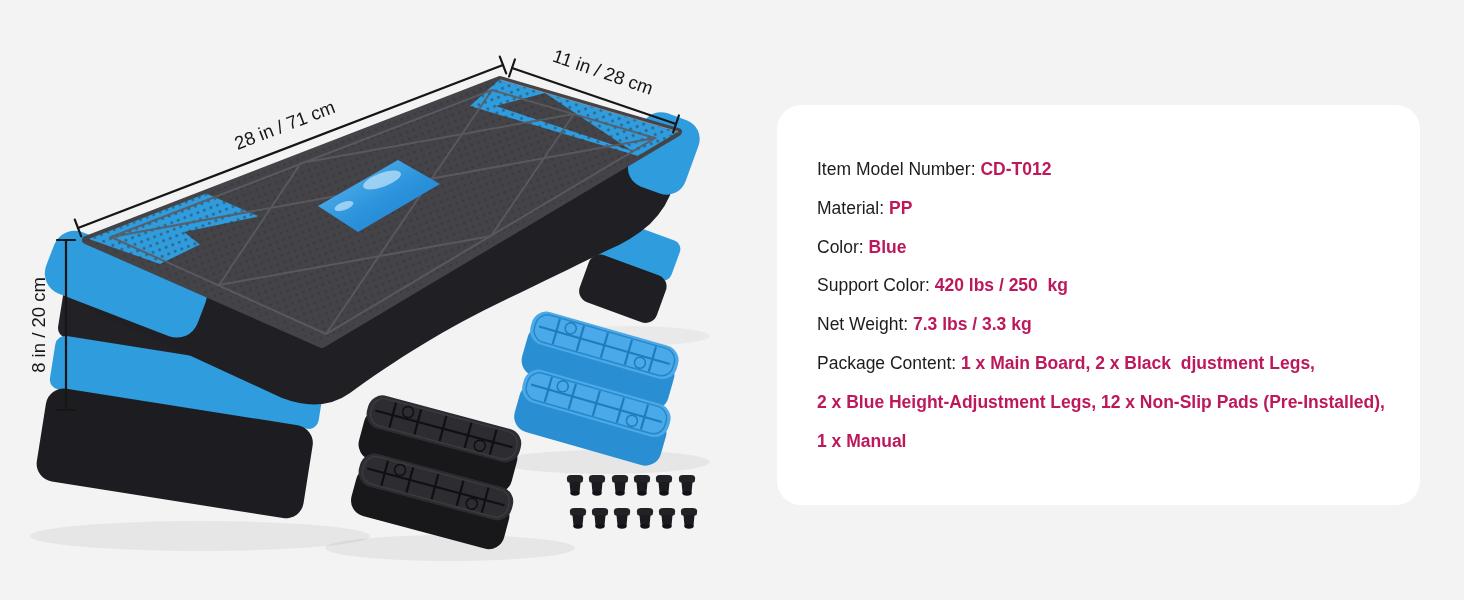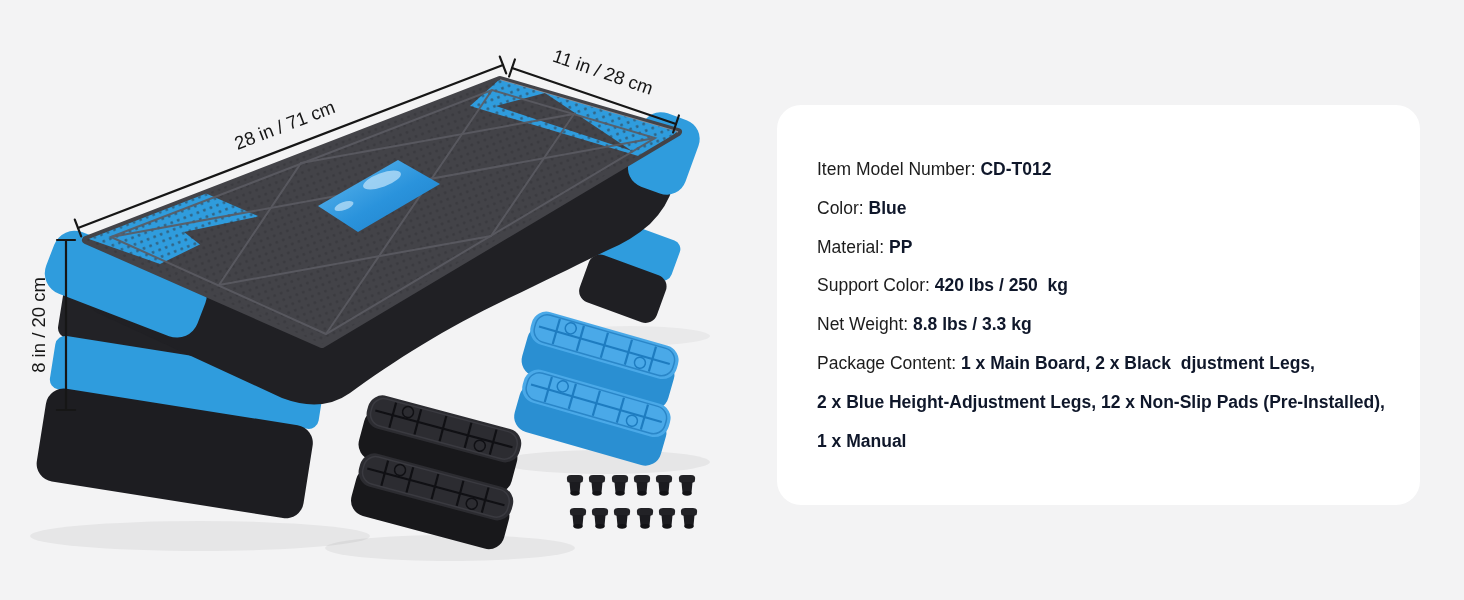--- a/index.html
+++ b/index.html
@@ -17,21 +17,21 @@
   .card{
     position:absolute;left:777px;top:105px;
     width:643px;height:400px;
     background:#ffffff;border-radius:24px;
     box-sizing:border-box;
     padding:45px 18px 0 40px;
     font-size:17.5px;color:#1c1c1c;
   }
   .row{line-height:38.8px;white-space:nowrap;}
   .row .lbl{white-space:pre;}
-  .row .val{color:#0f172a;font-weight:bold;white-space:pre;}
+  .row .val{color:#be185d;font-weight:bold;white-space:pre;}
   svg text.dim{
     font-family:"Liberation Sans", sans-serif;
     font-size:18.5px;font-weight:500;fill:#161616;
   }
 </style>
 </head>
 <body>
 
 <div class="stage">
 
@@ -217,22 +217,22 @@
         <line x1="57" y1="410" x2="75" y2="410"></line>
       </g>
     </g>
     <text class="dim" transform="translate(287,131) rotate(-21)" text-anchor="middle">28 in / 71 cm</text>
     <text class="dim" transform="translate(601,78) rotate(19)" text-anchor="middle">11 in / 28 cm</text>
     <text class="dim" transform="translate(45,325) rotate(-90)" text-anchor="middle">8 in / 20 cm</text>
   </svg>
 
   <div class="card">
     <div class="row"><span class="lbl">Item Model Number: </span><span class="val">CD-T012</span></div>
+    <div class="row"><span class="lbl">Material: </span><span class="val">PP</span></div>
     <div class="row"><span class="lbl">Color: </span><span class="val">Blue</span></div>
-    <div class="row"><span class="lbl">Material: </span><span class="val">PP</span></div>
     <div class="row"><span class="lbl">Support Color: </span><span class="val">420 lbs / 250  kg</span></div>
-    <div class="row"><span class="lbl">Net Weight: </span><span class="val">8.8 lbs / 3.3 kg</span></div>
+    <div class="row"><span class="lbl">Net Weight: </span><span class="val">7.3 lbs / 3.3 kg</span></div>
     <div class="row"><span class="lbl">Package Content: </span><span class="val">1 x Main Board, 2 x Black  djustment Legs,</span></div>
     <div class="row"><span class="lbl"></span><span class="val">2 x Blue Height-Adjustment Legs, 12 x Non-Slip Pads (Pre-Installed),</span></div>
     <div class="row"><span class="lbl"></span><span class="val">1 x Manual</span></div>
   </div>
 
 </div>
 
 </body></html>

